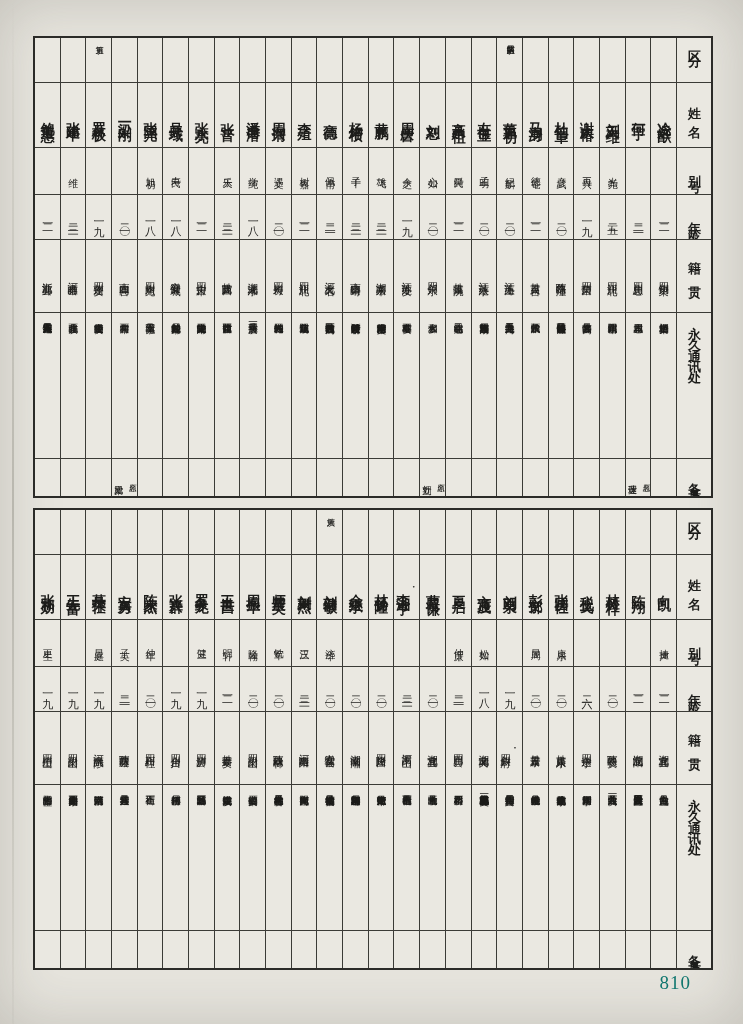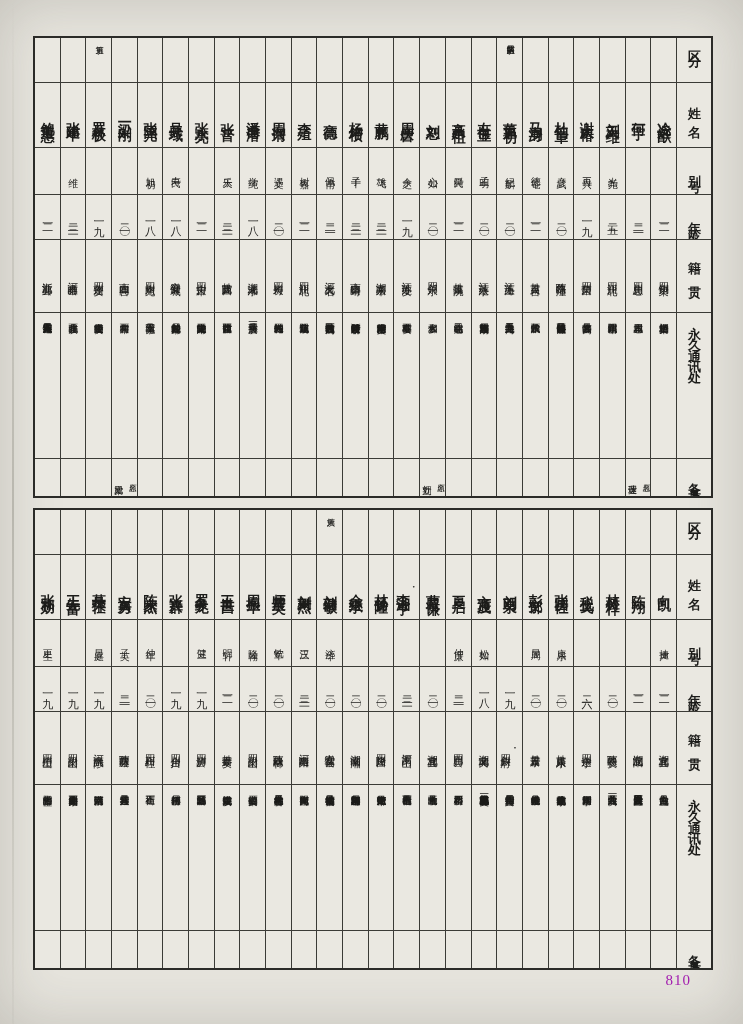--- a/index.html
+++ b/index.html
@@ -59,21 +59,21 @@
   .addr-t{font-size:9.5px;line-height:1.12;}
   .cell.r-addr{align-items:flex-start;justify-content:center;padding-top:3px;}
   .cell.r-native{align-items:center;}
   .class-note{font-size:8px;line-height:1.05;align-self:flex-start;}
   .cell.r-zone{align-items:flex-start;padding-top:2px;}
   .remark-wrap{display:flex;flex-direction:row-reverse;gap:1px;align-items:center;}
   .rk-label{font-size:8px;}
   .rk-value{font-size:9px;}
   .page-number{
     position:absolute;right:52px;top:972px;
-    font-size:15px;letter-spacing:1px;color:#a21caf;margin-left:48px;
+    font-size:19px;letter-spacing:1px;color:#0f766e;margin-left:48px;
   }
   .crease{
     position:absolute;left:12px;top:0;width:2px;height:1024px;
     background:linear-gradient(to bottom, rgba(120,118,110,.0), rgba(120,118,110,.35), rgba(120,118,110,.05));
   }
 </style>
 </head>
 <body>
 
 <div class="page">

